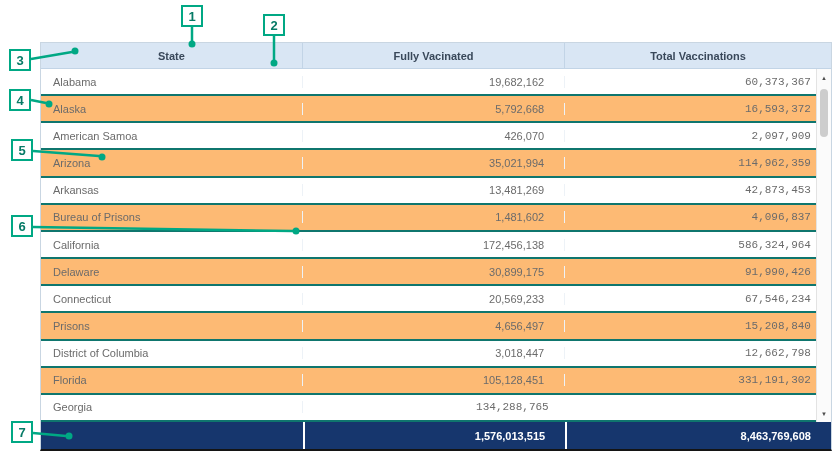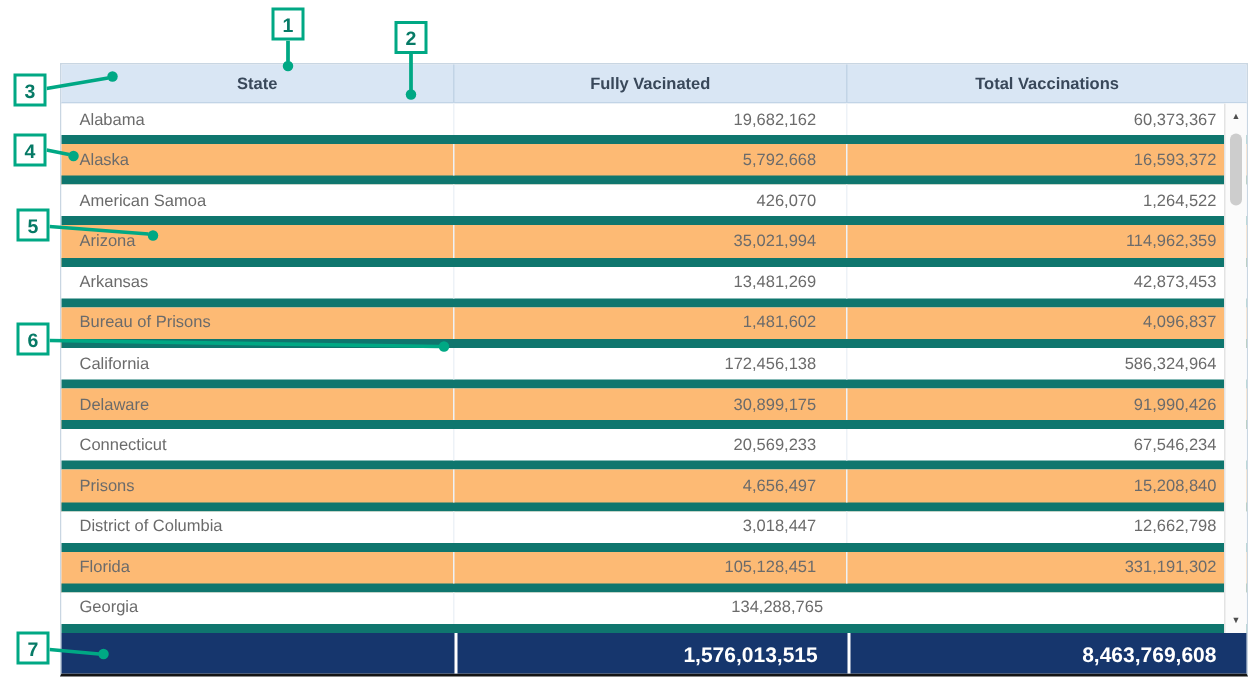--- a/index.html
+++ b/index.html
@@ -36,36 +36,37 @@
     cursor: pointer;
   }
   .th:last-child { border-right: none; }
   .col-state { width: 33.15%; }
   .col-fully { width: 33.2%; }
   .col-total { width: 33.65%; }
   .tbody { flex: 1; display: flex; flex-direction: column; }
   .tr {
     flex: 1; display: flex;
     background: #ffffff;
-    border-bottom: 6px solid #0f766e;
+    border-bottom: 2px solid #0f766e;
+    align-items: center;
   }
   .tr.alt { background: #fdba74; }
   .td {
     display: flex; align-items: center;
     font-size: 11px; color: #6b6b6b;
     border-right: 1px solid #edf2f7;
     overflow: hidden; white-space: nowrap;
   }
-  .td:last-child { border-right: none; }
+  .td:last-child { border-right: none; font-family: Liberation Mono, monospace; }
   .td.state { padding-left: 12px; }
   .td.num { justify-content: flex-end; padding-right: 20px; }
   .tsummary { flex: 0 0 27px; display: flex; background: #16366d; }
   .ts-cell {
     display: flex; align-items: center;
-    font-size: 14px; font-weight: bold; color: #ffffff;
+    font-size: 11px; font-weight: bold; color: #ffffff;
     white-space: nowrap;
   }
   .ts-cell.num { justify-content: flex-end; padding-right: 20px; }
   .ts-cell + .ts-cell { border-left: 2px solid #ffffff; }
   
   .scrollbar {
     position: absolute;
     right: 0; top: 26px; bottom: 27px;
     width: 15px;
     background: #fbfbfb;
@@ -120,21 +121,21 @@
 
   <div class="tr alt">
     <div class="td state col-state">Alaska</div>
     <div class="td num col-fully">5,792,668</div>
     <div class="td num col-total">16,593,372</div>
   </div>
 
   <div class="tr">
     <div class="td state col-state">American Samoa</div>
     <div class="td num col-fully">426,070</div>
-    <div class="td num col-total">1,264,522</div>
+    <div class="td num col-total">2,097,909</div>
   </div>
 
   <div class="tr alt">
     <div class="td state col-state">Arizona</div>
     <div class="td num col-fully">35,021,994</div>
     <div class="td num col-total">114,962,359</div>
   </div>
 
   <div class="tr">
     <div class="td state col-state">Arkansas</div>

